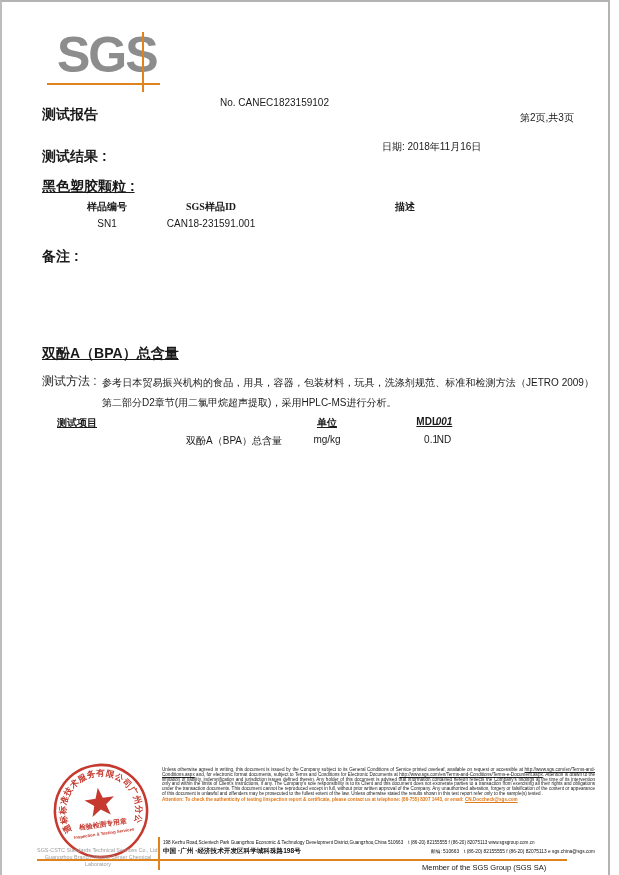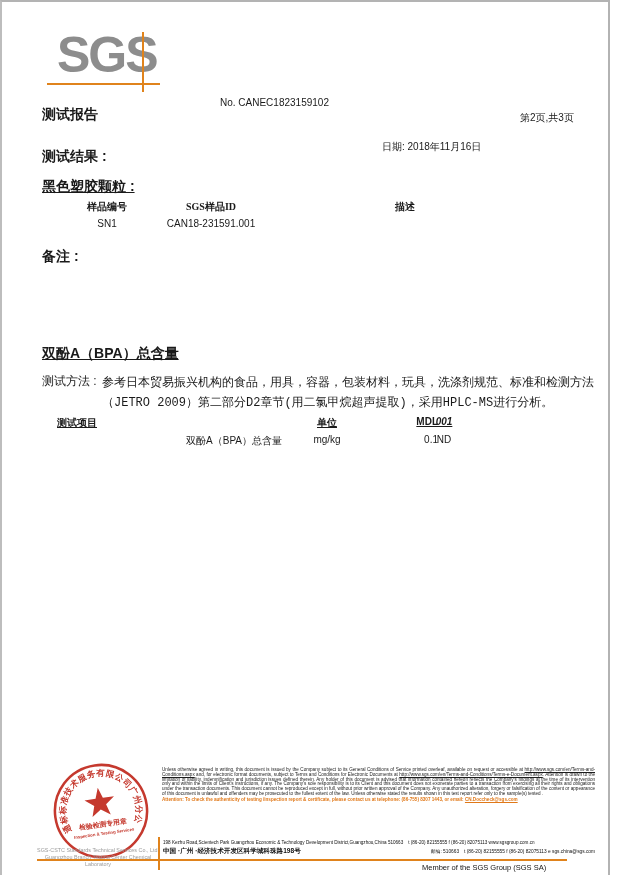--- a/index.html
+++ b/index.html
@@ -31,21 +31,21 @@
   .s-h { top:198px;font-family:Liberation Serif, serif; } .s-r { top:216px; }
   .s-c1 { left:60px; width:90px; }
   .s-c2 { left:148px; width:122px; }
   .s-c3 { left:253px; width:160px; }
   
   .remarks-label { left:40px; top:246px; }
   .remarks-list { left:85px; top:264px; font-size:10px; line-height:20px; }
   
   .bpa-title { left:40px; top:343px; }
   .method-label { left:40px; top:371px; font-size:12px; }
-  .method-text { left:100px; top:371px; width:492px; font-size:12px; line-height:20px; text-align:justify;font-family:Liberation Mono, monospace; }
+  .method-text { left:100px; top:371px; width:492px; font-size:10px; line-height:20px; text-align:justify; }
   
   .t-h { top:414px; } .t-r { top:432px; }
   .t-item-h { left:55px; }
   .t-item { left:40px; width:240px; }
   .t-unit { left:303px; width:44px; }
   .t-mdl { left:396px; width:40px;text-align:right; }
   .t-001 { left:420px; width:44px; }
   .ital { font-style:italic; }
   
   .stamp { left:50px; top:760px; width:98px; height:98px; transform:rotate(-8deg); }

